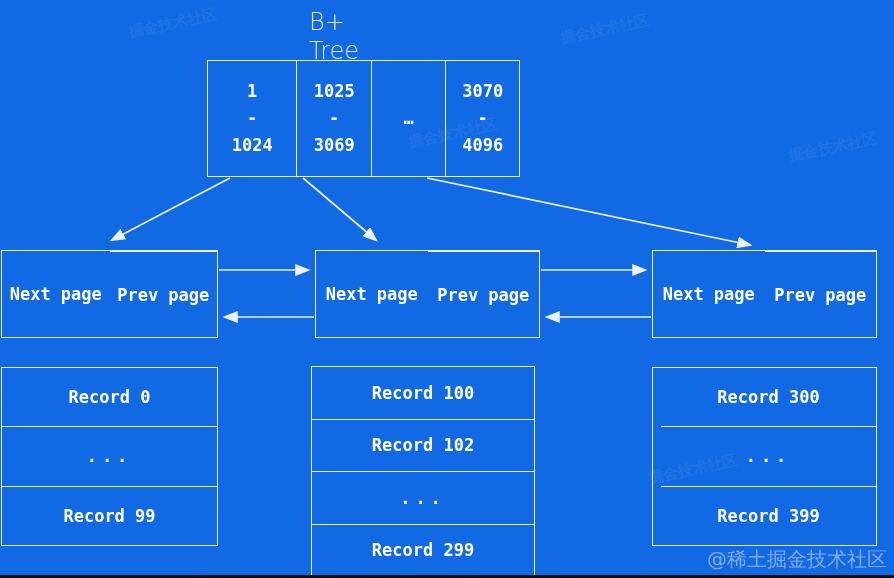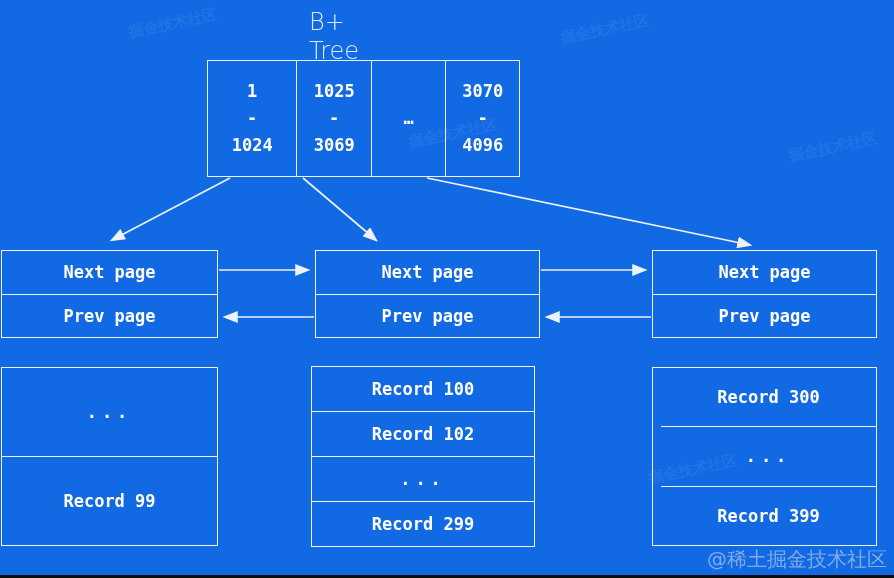--- a/index.html
+++ b/index.html
@@ -39,21 +39,21 @@
     border-right: 1.5px solid #edf2f8;
   }
   .root-cell:nth-child(1) { width: 90px; }
   .root-cell:nth-child(2) { width: 75px; }
   .root-cell:nth-child(3) { width: 75px; }
   .root-cell:nth-child(4) { width: 73px; border-right: none; }
   
   .node {
     position: absolute; top: 250px; height: 88px;
     border: 1.5px solid #edf2f8;
-    display: flex; flex-direction: column;
+    display: flex; 
   }
   .node .row {
     flex: 1; display: flex; align-items: center; justify-content: center;
     font-weight: 700; font-size: 17px;
   }
   .node .row + .row { border-top: 1.5px solid #edf2f8; }
   .node-left  { left: 1px;   width: 217px; }
   .node-mid   { left: 315px; width: 225px; }
   .node-right { left: 652px; width: 225px; }
   
@@ -62,21 +62,21 @@
     border: 1.5px solid #edf2f8;
     display: flex; flex-direction: column;
   }
   .stack .rrow {
     flex: 1; display: flex; align-items: center; justify-content: center;
     font-weight: 700; font-size: 17px;
   }
   .stack .rrow + .rrow { border-top: 1.5px solid #edf2f8; }
   .stack .rrow.dots { letter-spacing: 5px; }
   .stack-left  { left: 1px;   width: 217px; }
-  .stack-mid   { left: 311px; width: 224px; top: 366px; height: 181px; text-align: center; }
+  .stack-mid   { left: 311px; width: 224px; top: 366px; height: 211px; text-align: center; }
   .stack-right { left: 652px; width: 225px; padding-left: 8px; }
   
   .arrows { position: absolute; left: 0; top: 0; width: 894px; height: 578px;
             pointer-events: none; z-index: 1; }
   
   .wm {
     position: absolute;
     font-family: "DejaVu Sans", "Liberation Sans", sans-serif;
     font-size: 15px; font-weight: 700;
     color: rgba(255,255,255,0.07);
@@ -129,20 +129,21 @@
   <div class="node node-mid">
     <div class="row">Next page</div>
     <div class="row">Prev page</div>
   </div>
   <div class="node node-right">
     <div class="row">Next page</div>
     <div class="row">Prev page</div>
   </div>
 
   <div class="stack stack-left">
+    <div class="rrow">Record 0</div>
     <div class="rrow dots">...</div>
     <div class="rrow">Record 99</div>
   </div>
   <div class="stack stack-mid">
     <div class="rrow">Record 100</div>
     <div class="rrow">Record 102</div>
     <div class="rrow dots">...</div>
     <div class="rrow">Record 299</div>
   </div>
   <div class="stack stack-right">

